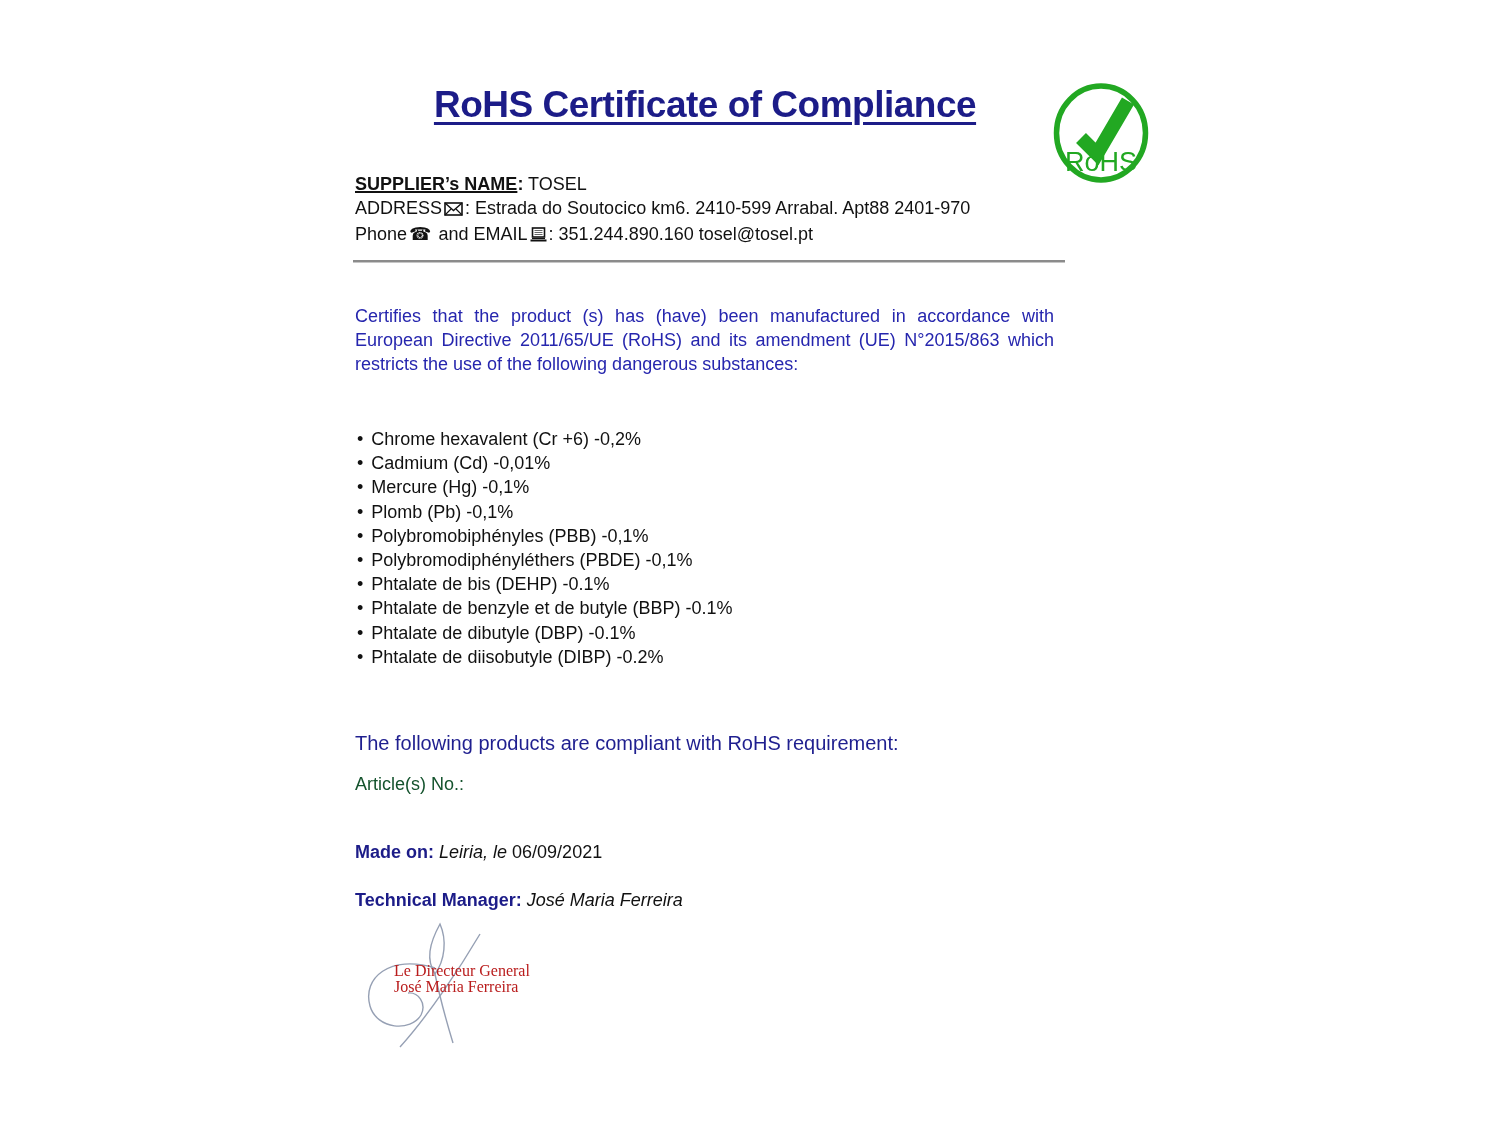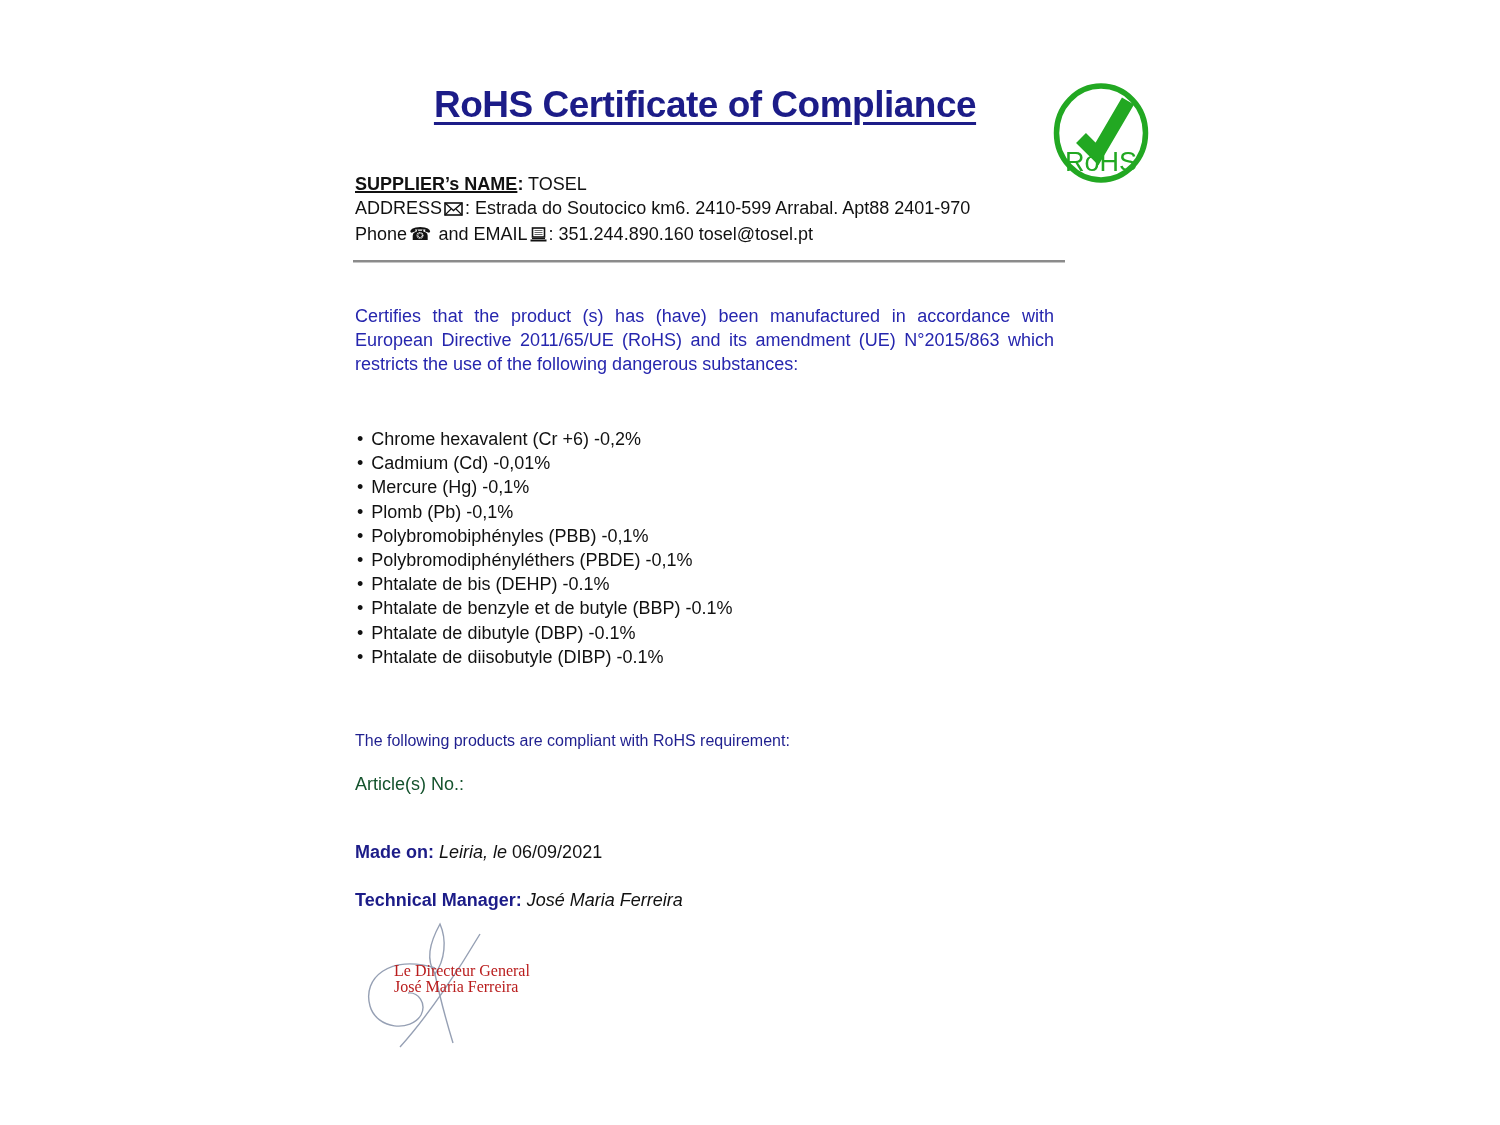--- a/index.html
+++ b/index.html
@@ -23,21 +23,21 @@
   .rule{position:absolute;left:353px;top:260px;width:712px;height:2px;background:#8b8b8b;border-bottom:1px solid #c6c6c6;}
   .cert{
     position:absolute;left:355px;top:304px;width:699px;
     font-size:18px;line-height:24.2px;color:#2626ae;text-align:justify;margin:0;
   }
   .substances{
     position:absolute;left:357px;top:427px;margin:0;padding:0;list-style:none;
     font-size:18px;line-height:24.2px;color:#111;
   }
   .substances li::before{content:"•";margin-right:8px;}
-  .following{position:absolute;left:355px;top:732px;font-size:16px;color:#1f1f8f;white-space:nowrap;}
+  .following{position:absolute;left:355px;top:732px;font-size:20px;color:#1f1f8f;white-space:nowrap;}
   .articles{position:absolute;left:355px;top:774px;font-size:18px;color:#14532d;white-space:nowrap;}
   .made-on{position:absolute;left:355px;top:842px;font-size:18px;white-space:nowrap;}
   .manager{position:absolute;left:355px;top:890px;font-size:18px;white-space:nowrap;}
   .navy-label{font-weight:bold;color:#1c1c88;}
   .ital{font-style:italic;color:#111;}
   .plain{color:#111;}
   .signature{position:absolute;left:356px;top:916px;width:160px;height:140px;}
   .sig-strokes{position:absolute;left:0;top:0;}
   .sig-text{
     position:absolute;left:38px;top:47px;
@@ -90,21 +90,21 @@
   <ul class="substances">
     <li>Chrome hexavalent (Cr +6) -0,2%</li>
     <li>Cadmium (Cd) -0,01%</li>
     <li>Mercure (Hg) -0,1%</li>
     <li>Plomb (Pb) -0,1%</li>
     <li>Polybromobiphényles (PBB) -0,1%</li>
     <li>Polybromodiphényléthers (PBDE) -0,1%</li>
     <li>Phtalate de bis (DEHP) -0.1%</li>
     <li>Phtalate de benzyle et de butyle (BBP) -0.1%</li>
     <li>Phtalate de dibutyle (DBP) -0.1%</li>
-    <li>Phtalate de diisobutyle (DIBP) -0.1%</li>
+    <li>Phtalate de diisobutyle (DIBP) -0.2%</li>
   </ul>
 
   <div class="following">The following products are compliant with RoHS requirement:</div>
 
   <div class="articles">Article(s) No.:</div>
 
   <div class="made-on">
     <span class="navy-label">Made on:</span>
     <span class="ital">Leiria, le</span>
     <span class="plain">06/09/2021</span>

